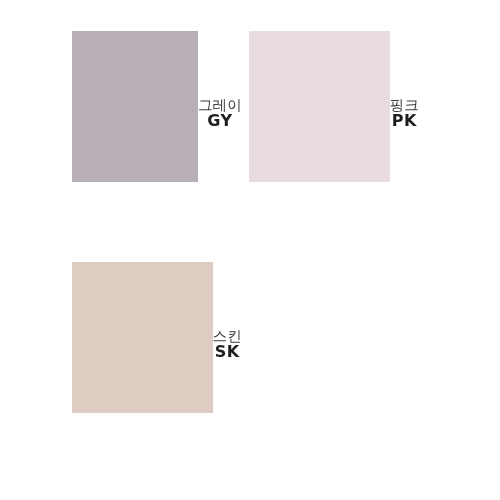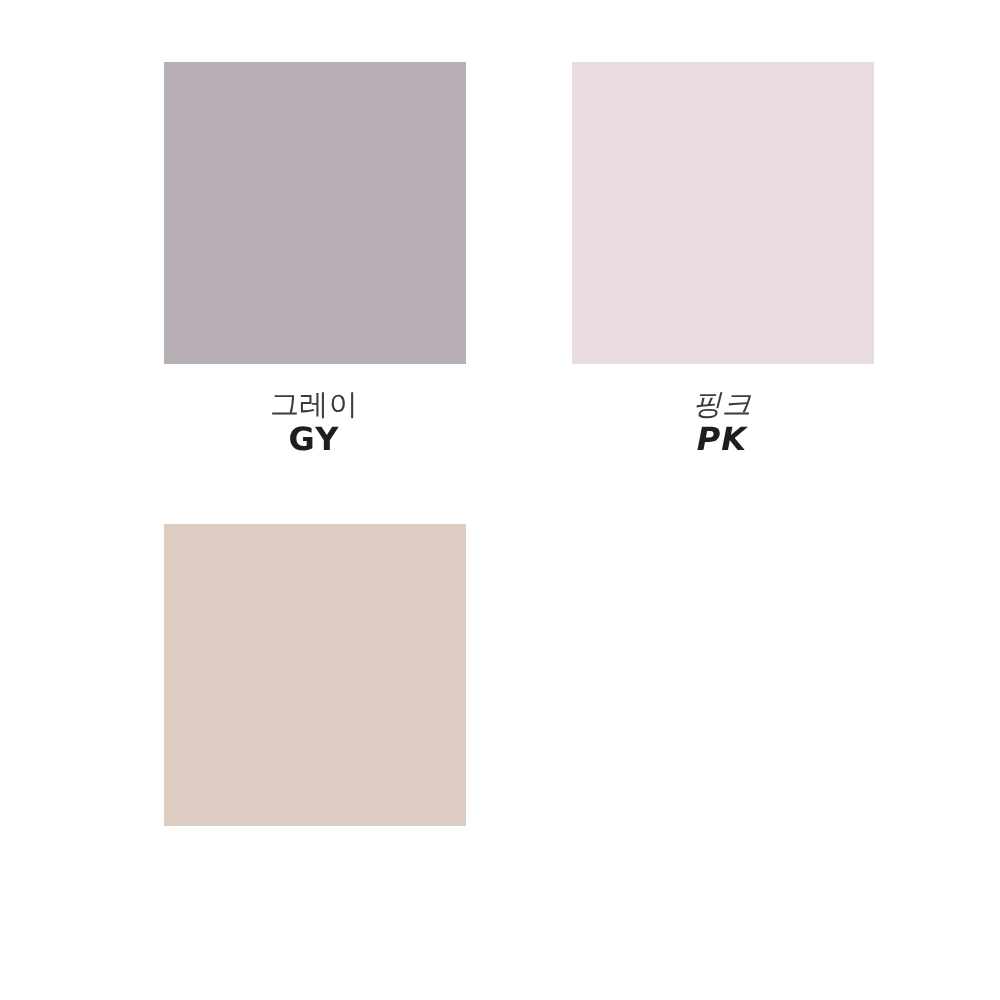--- a/index.html
+++ b/index.html
@@ -17,25 +17,24 @@
   #color-chart {
     position: relative;
     width: 500px;
     height: 500px;
     background: #ffffff;
   }
   .swatch-cell {
     position: absolute;
     width: 170px;
     display: flex;
-    flex-direction: column;
     align-items: center;
   }
   .swatch-cell.col-left  { left: 72px; }
-  .swatch-cell.col-right { left: 276px; font-style: italic; }
+  .swatch-cell.col-right { left: 249px; }
   .swatch-cell.row-top    { top: 31px; }
   .swatch-cell.row-bottom { top: 262px; }
 
   .swatch-chip {
     width: 151px;
     height: 151px;
     box-sizing: border-box;
     display: block;
   }
   .swatch-labels {
@@ -77,16 +76,20 @@
   <div class="swatch-cell col-right row-top">
     <div class="swatch-chip" style="background-color: rgb(232, 220, 222);"></div>
     <div class="swatch-labels">
       <span class="swatch-name-ko">핑크</span>
       <span class="swatch-code">PK</span>
     </div>
   </div>
 
   <div class="swatch-cell col-left row-bottom">
     <div class="swatch-chip" style="background-color: rgb(221, 204, 194);"></div>
+    <div class="swatch-labels">
+      <span class="swatch-name-ko">스킨</span>
+      <span class="swatch-code">SK</span>
+    </div>
   </div>
 
 
 </div>
 
 </body></html>

